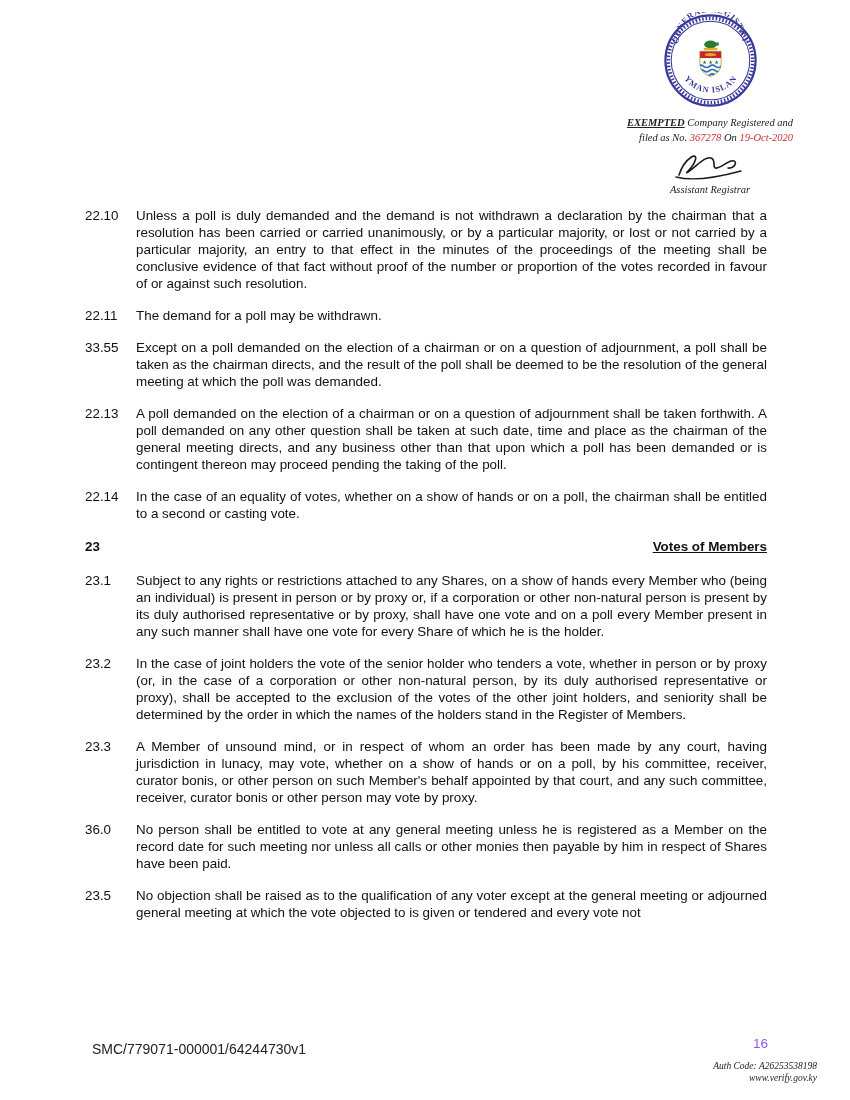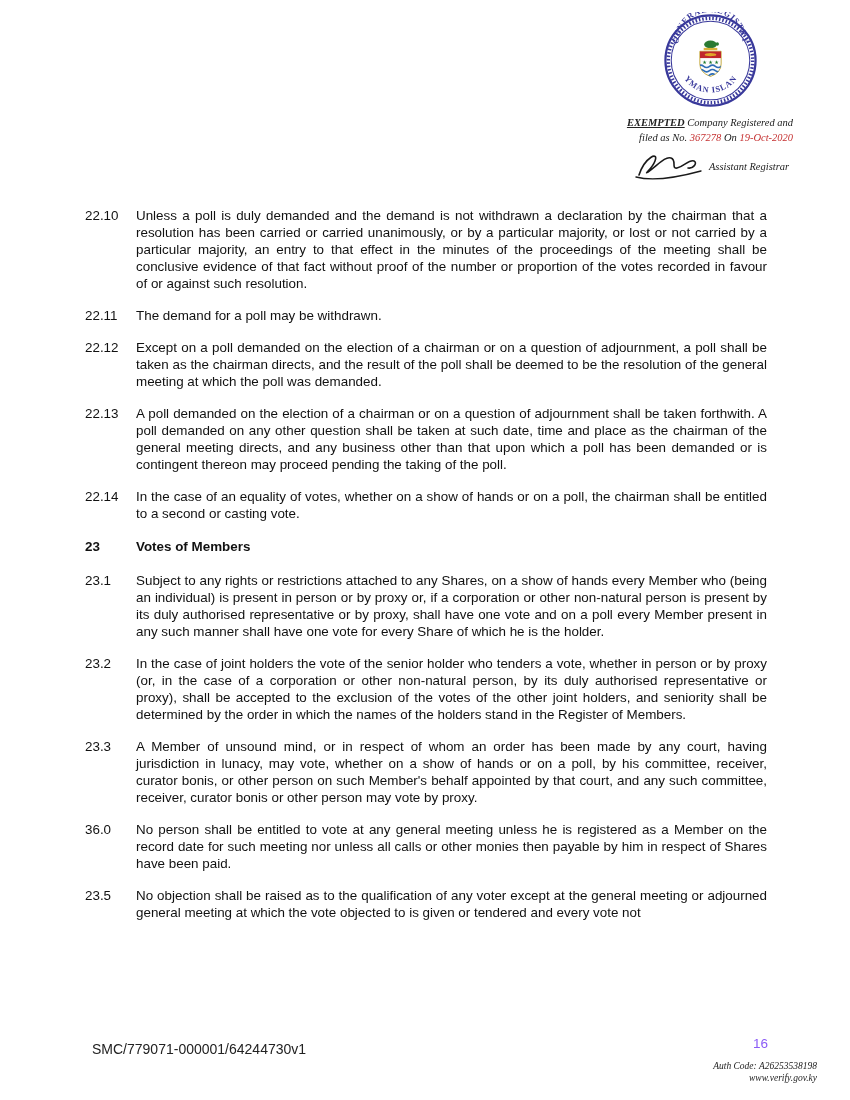--- a/index.html
+++ b/index.html
@@ -20,36 +20,36 @@
   .seal{width:97px;height:97px;}
   .reg-lines{
     margin-top:6px;
     font-family:"Liberation Serif", serif;
     font-style:italic;
     font-size:10.5px;line-height:15px;
     color:#222;text-align:right;white-space:nowrap;
   }
   .reg-lines .exempted{font-weight:bold;text-decoration:underline;}
   .reg-lines .red{color:#c53030;}
-  .signature-wrap{margin-top:4px;display:flex;flex-direction:row;align-items:center;}
+  .signature-wrap{margin-top:4px;display:flex;flex-direction:column;align-items:center;}
   .signature-svg{width:78px;height:34px;}
   .sig-label{
     font-family:"Liberation Serif", serif;font-style:italic;
     font-size:10.5px;color:#222;margin-top:1px;
   }
   
   .content{
     position:absolute;left:85px;top:207px;width:682px;
     font-size:13.4px;line-height:17px;
   }
   .para{display:flex;margin-bottom:15px;}
   .para .num{flex:0 0 51px;}
   .para .ptext{flex:1;text-align:justify;}
   .para.heading{font-weight:bold;margin-top:16px;margin-bottom:17px;}
-  .para.heading .ptext{text-align:left;}
+  .para.heading .ptext{text-align:right;text-decoration:underline;}
   
   .footer-left{
     position:absolute;left:92px;top:1041px;
     font-size:14px;color:#222;
   }
   .page-number{
     position:absolute;right:82px;top:1036px;
     font-size:13.5px;color:#8b5cf6;
   }
   .auth-block{
@@ -119,21 +119,21 @@
   <div class="content">
     <div class="para">
       <div class="num">22.10</div>
       <div class="ptext">Unless a poll is duly demanded and the demand is not withdrawn a declaration by the chairman that a resolution has been carried or carried unanimously, or by a particular majority, or lost or not carried by a particular majority, an entry to that effect in the minutes of the proceedings of the meeting shall be conclusive evidence of that fact without proof of the number or proportion of the votes recorded in favour of or against such resolution.</div>
     </div>
     <div class="para">
       <div class="num">22.11</div>
       <div class="ptext">The demand for a poll may be withdrawn.</div>
     </div>
     <div class="para">
-      <div class="num">22.12</div>
+      <div class="num">33.55</div>
       <div class="ptext">Except on a poll demanded on the election of a chairman or on a question of adjournment, a poll shall be taken as the chairman directs, and the result of the poll shall be deemed to be the resolution of the general meeting at which the poll was demanded.</div>
     </div>
     <div class="para">
       <div class="num">22.13</div>
       <div class="ptext">A poll demanded on the election of a chairman or on a question of adjournment shall be taken forthwith.  A poll demanded on any other question shall be taken at such date, time and place as the chairman of the general meeting directs, and any business other than that upon which a poll has been demanded or is contingent thereon may proceed pending the taking of the poll.</div>
     </div>
     <div class="para">
       <div class="num">22.14</div>
       <div class="ptext">In the case of an equality of votes, whether on a show of hands or on a poll, the chairman shall be entitled to a second or casting vote.</div>
     </div>

